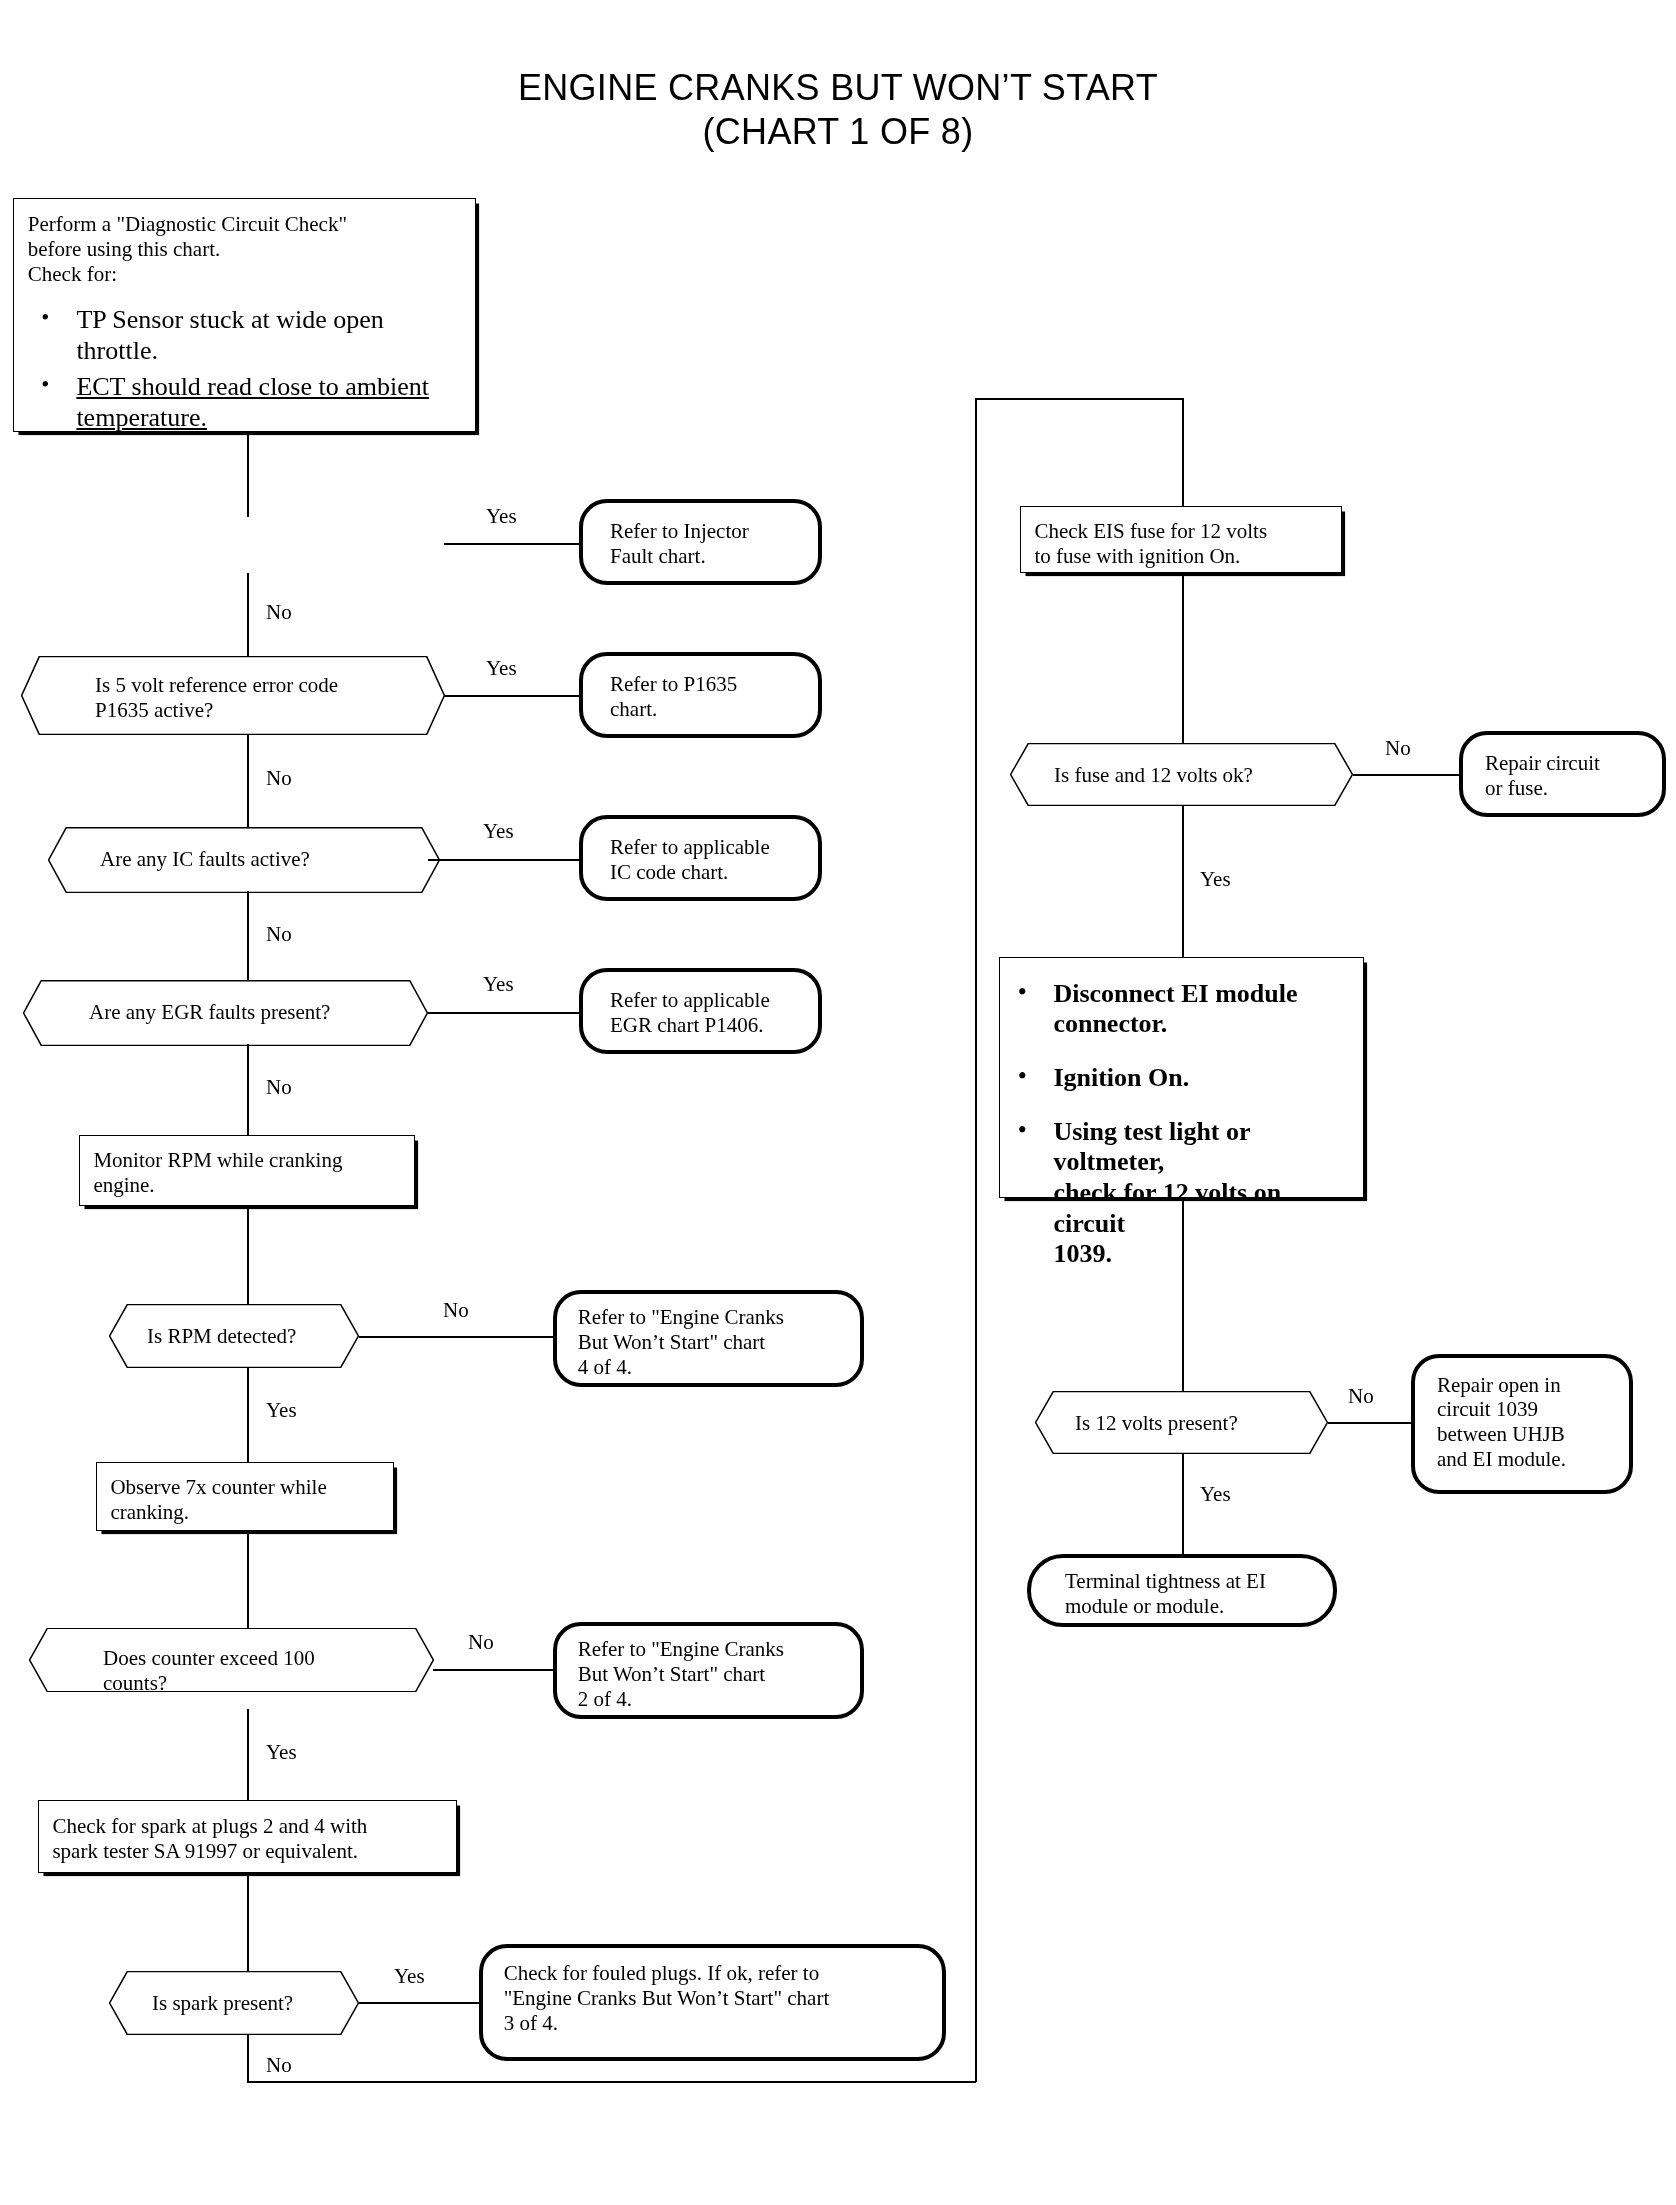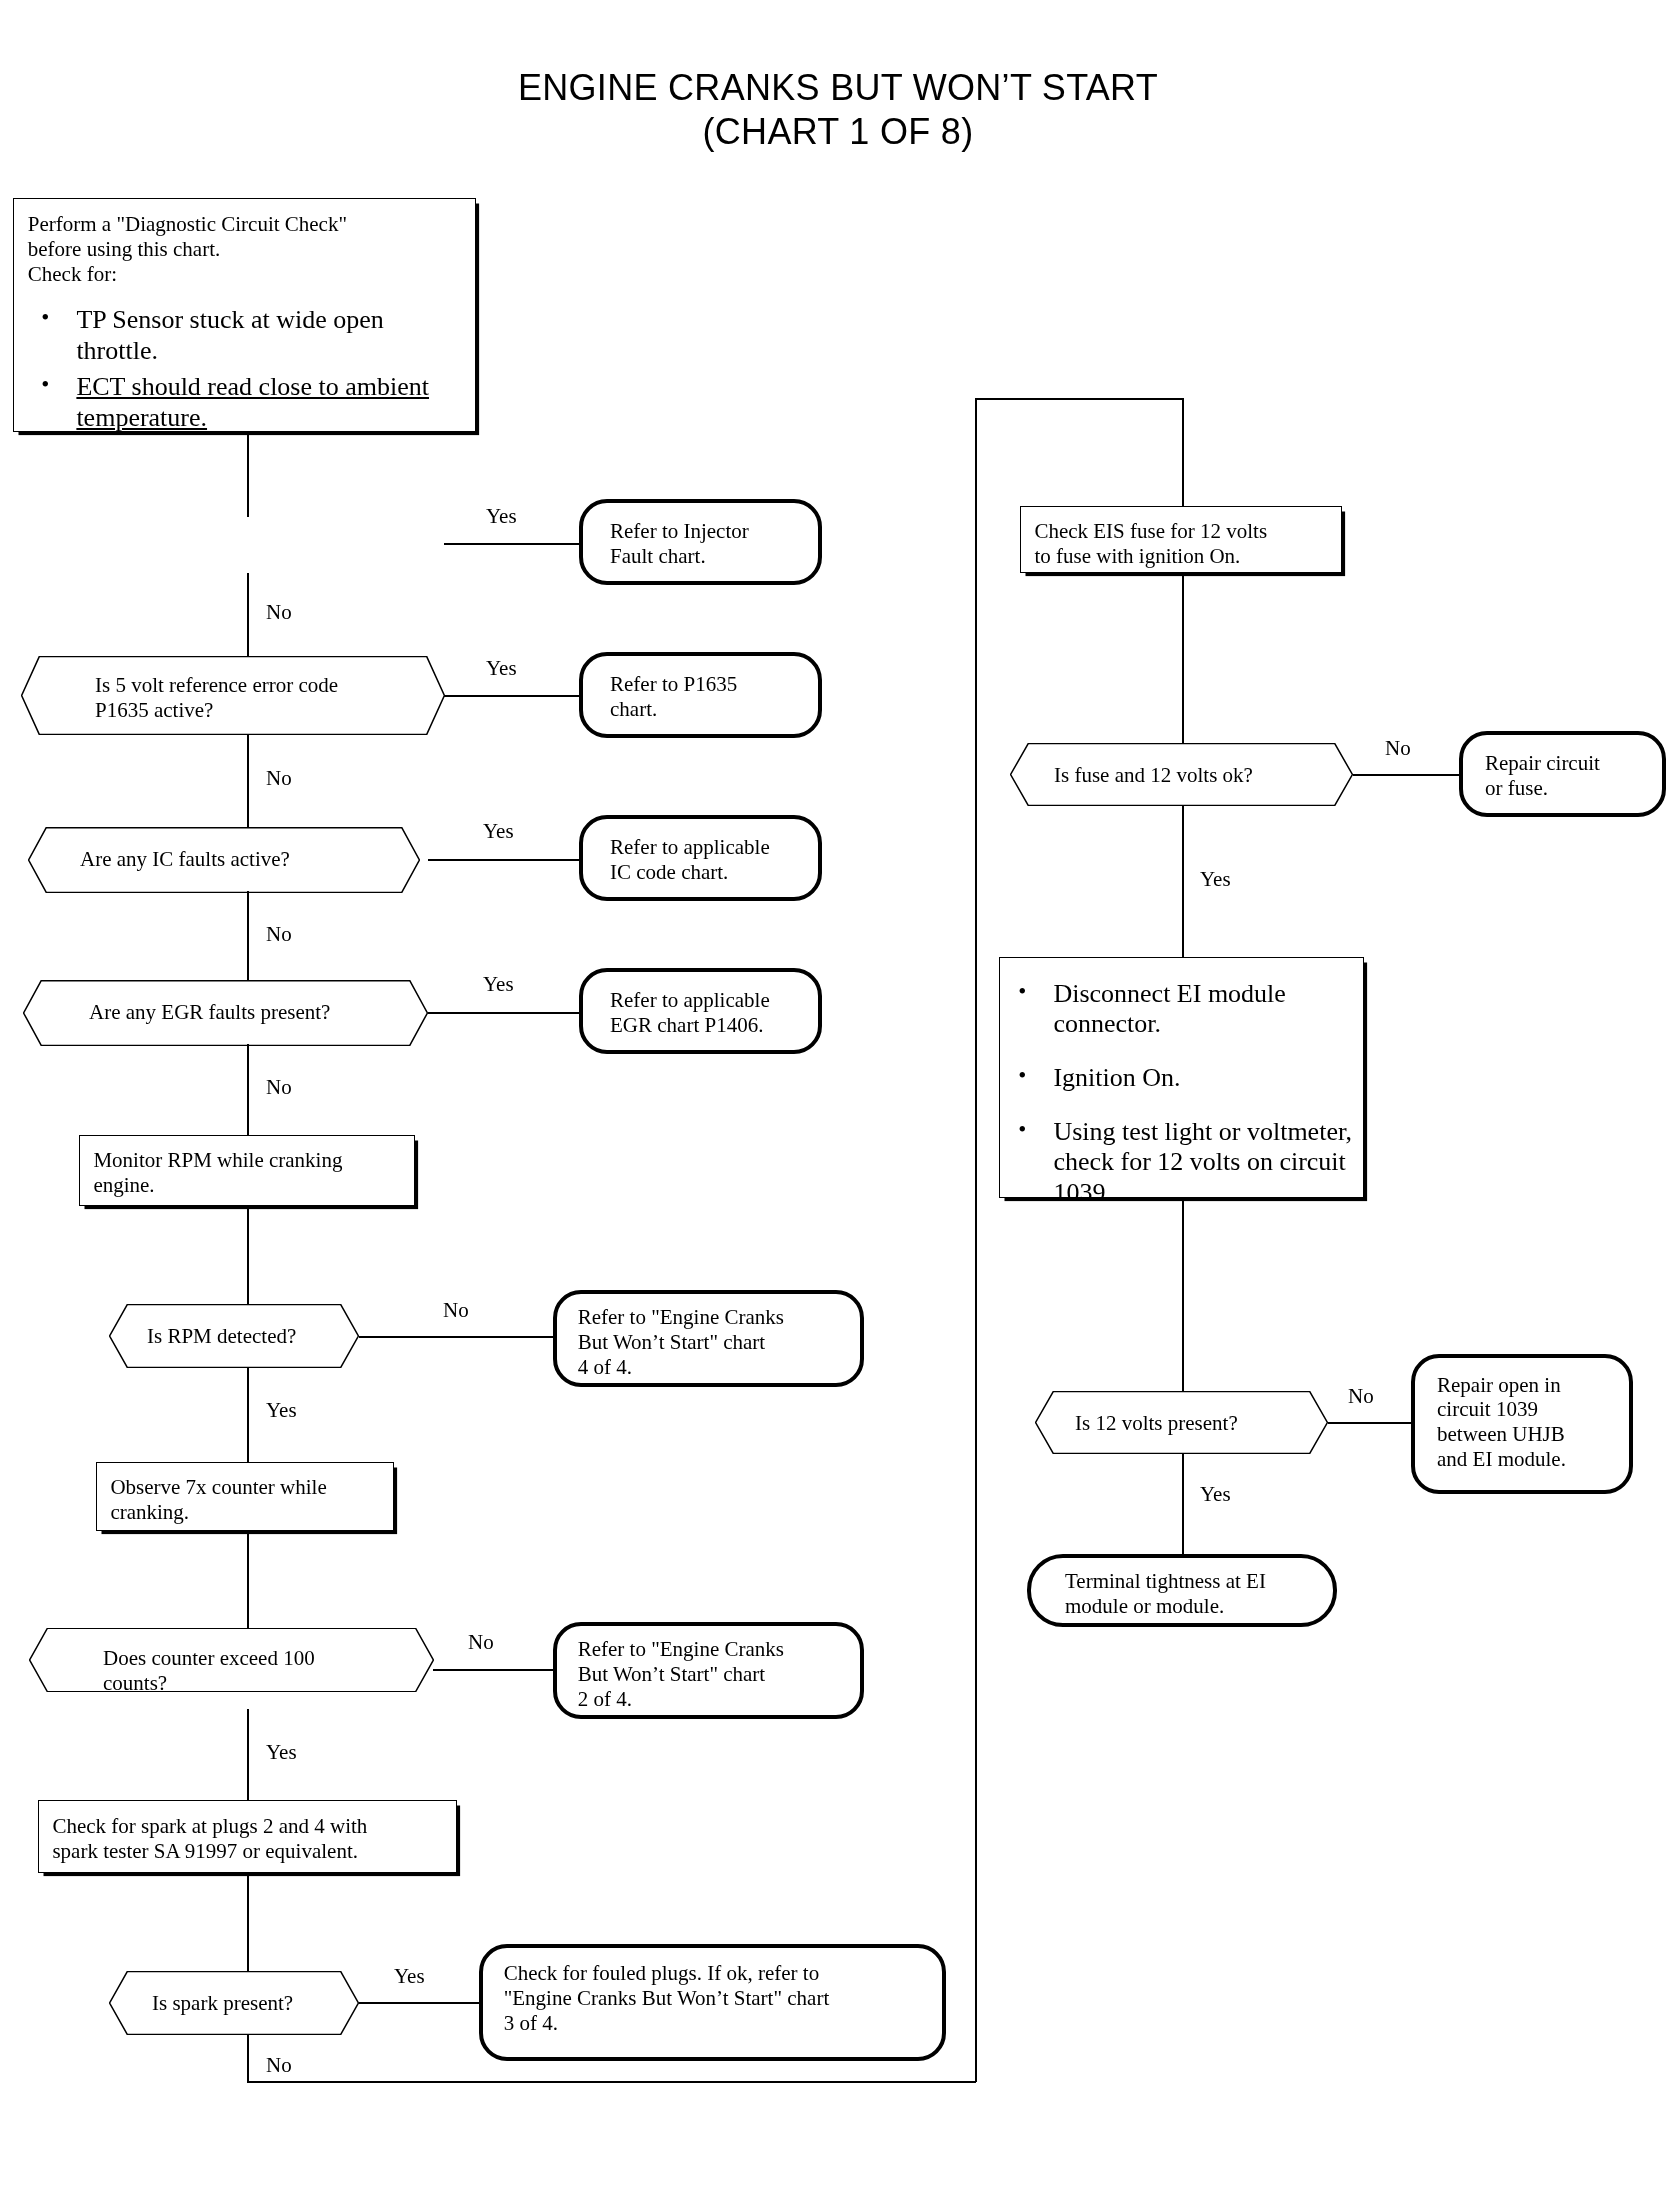--- a/index.html
+++ b/index.html
@@ -121,21 +121,21 @@
   </div>
   <div class="ln hl" style="left:444px; top:695px; width:136px;"></div>
   <div class="lbl" style="left:486px; top:658px;">Yes</div>
   <div class="node terminator" style="left:579px; top:652px; width:243px; height:86px;">
     <div class="txt" style="left:27px; top:16px; width:207px;">Refer to P1635
 chart.</div>
   </div>
   <div class="ln vl" style="left:247px; top:734px; height:94px;"></div>
   <div class="lbl" style="left:266px; top:768px;">No</div>
 
-  <div class="node hex" style="left:28px; top:827px; width:392px; height:66px;">
+  <div class="node hex" style="left:48px; top:827px; width:392px; height:66px;">
     <svg viewBox="0 0 645 108" preserveAspectRatio="none">
       <polygon points="30,1 615,1 644,54 615,107 30,107 1,54" fill="#fff" stroke="#000" stroke-width="2.5"></polygon>
     </svg>
     <div class="txt" style="left:52px; top:20px; width:316px;">Are any IC faults active?</div>
   </div>
   <div class="ln hl" style="left:428px; top:859px; width:152px;"></div>
   <div class="lbl" style="left:483px; top:821px;">Yes</div>
   <div class="node terminator" style="left:579px; top:815px; width:243px; height:86px;">
     <div class="txt" style="left:27px; top:16px; width:207px;">Refer to applicable
 IC code chart.</div>
@@ -246,21 +246,21 @@
   <div class="ln hl" style="left:1353px; top:774px; width:107px;"></div>
   <div class="lbl" style="left:1385px; top:738px;">No</div>
   <div class="node terminator" style="left:1459px; top:731px; width:207px; height:86px;">
     <div class="txt" style="left:22px; top:16px; width:176px;">Repair circuit
 or fuse.</div>
   </div>
   <div class="ln vl" style="left:1182px; top:805px; height:153px;"></div>
   <div class="lbl" style="left:1200px; top:869px;">Yes</div>
 
   <div class="node process" style="left:999px; top:957px; width:365px; height:241px;">
-    <div class="bullets" style="left:13.4px; top:20.7px; width:340px;">
+    <div class="bullets" style="left:13.4px; top:20.7px; width:340px;font-weight:bold;">
       <span class="bullet-row">Disconnect EI module
 connector.</span>
       <span class="bullet-row" style="margin-top:23px;">Ignition On.</span>
       <span class="bullet-row" style="margin-top:23px;">Using test light or voltmeter,
 check for 12 volts on circuit
 1039.</span>
     </div>
   </div>
   <div class="ln vl" style="left:1182px; top:1197px; height:195px;"></div>
 

